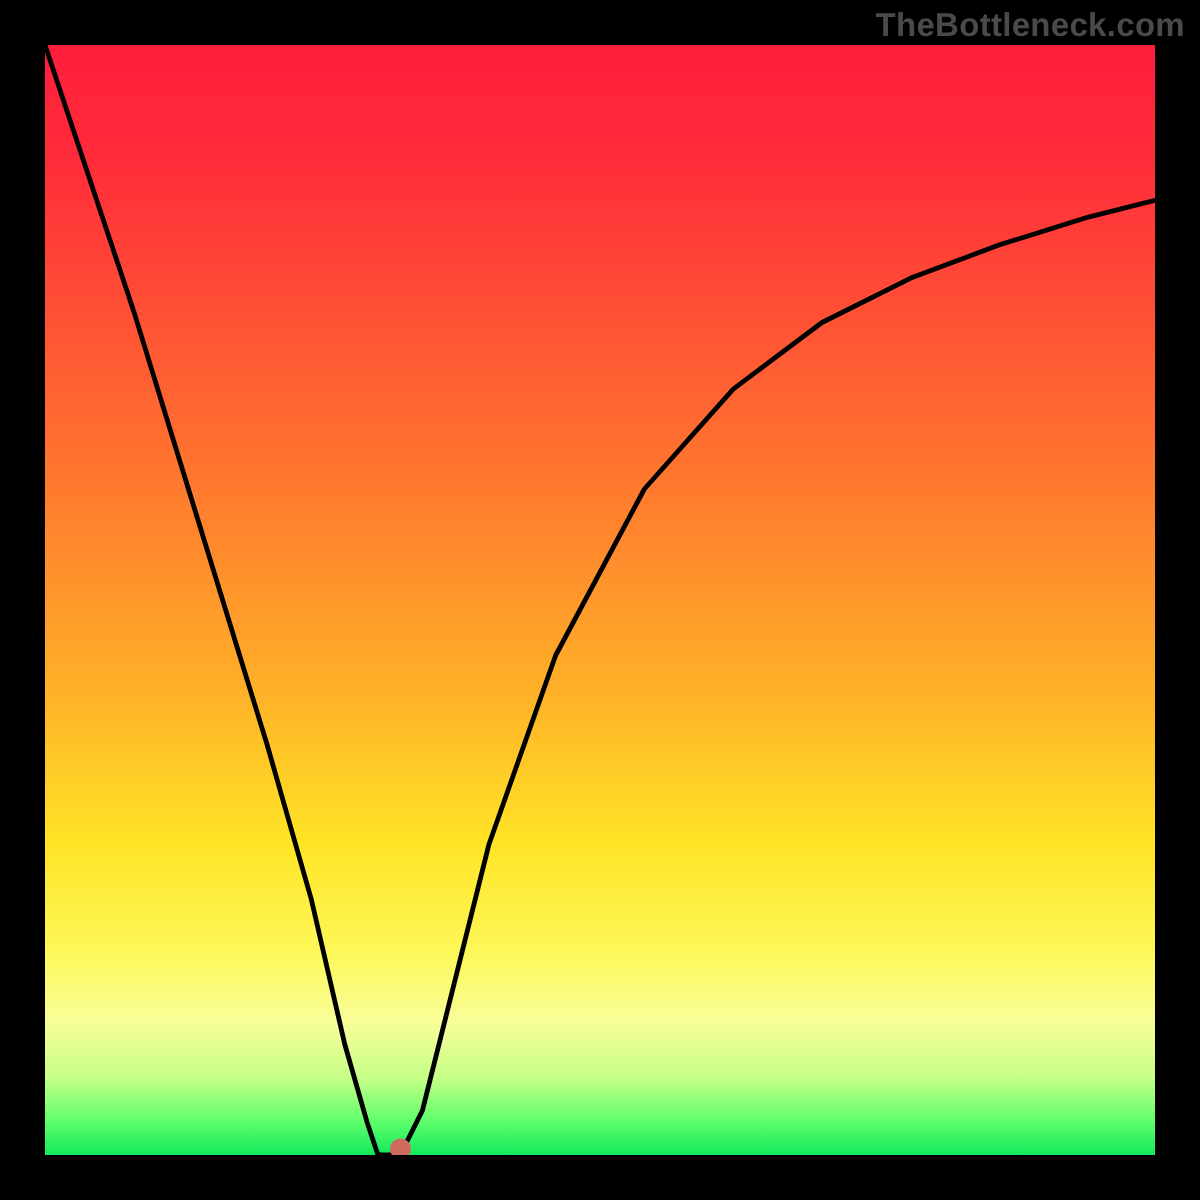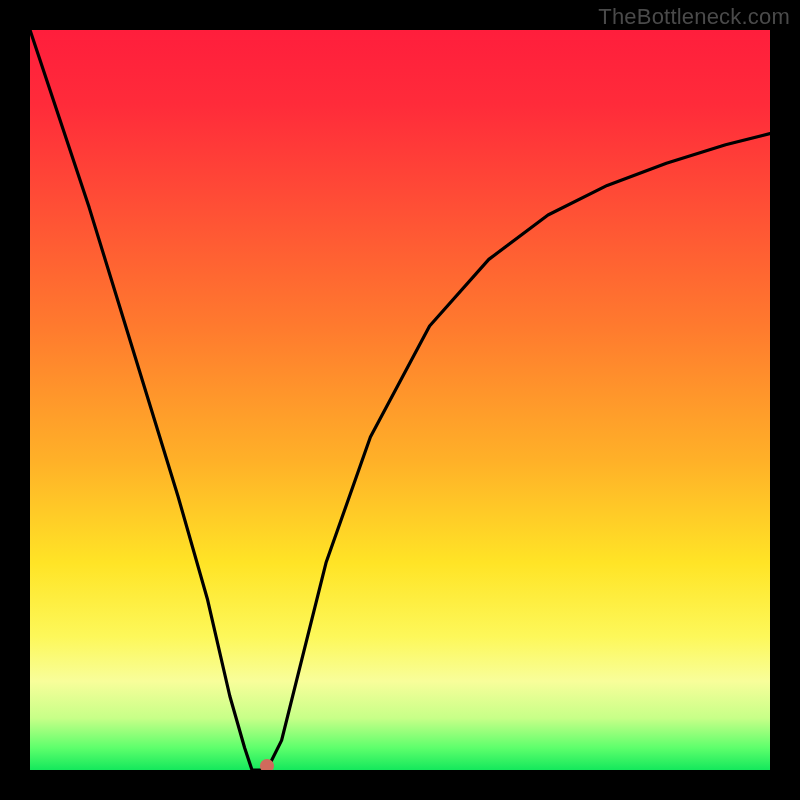--- a/index.html
+++ b/index.html
@@ -16,21 +16,21 @@
     width: 800px;
     height: 800px;
     background: #000;
   }
   .watermark {
     position: absolute;
     top: 4px;
     right: 10px;
     color: #4a4a4a;
     font-size: 22px;
-    font-weight: 400;
+    font-weight: 700;
     letter-spacing: 0.2px;
     z-index: 5;
   }
   .plot-area {
     position: absolute;
     left: 30px;
     top: 30px;
     width: 740px;
     height: 740px;
     overflow: hidden;

